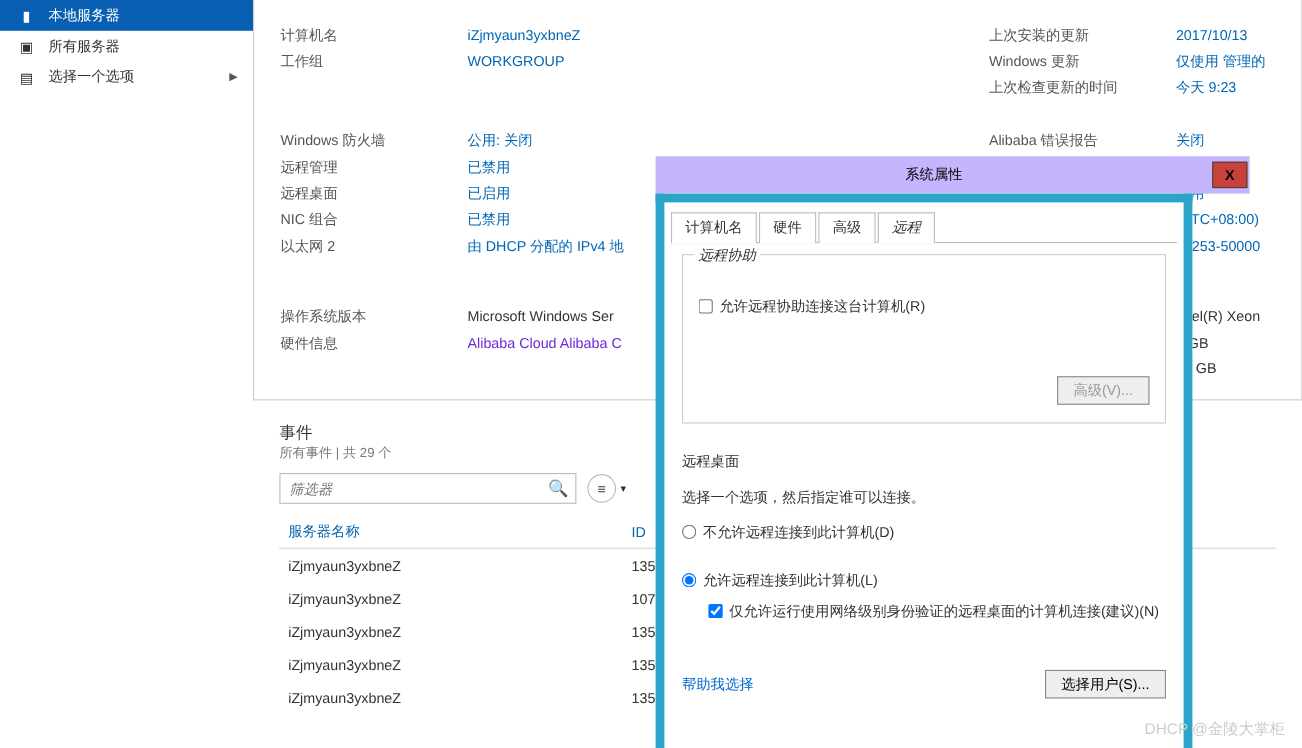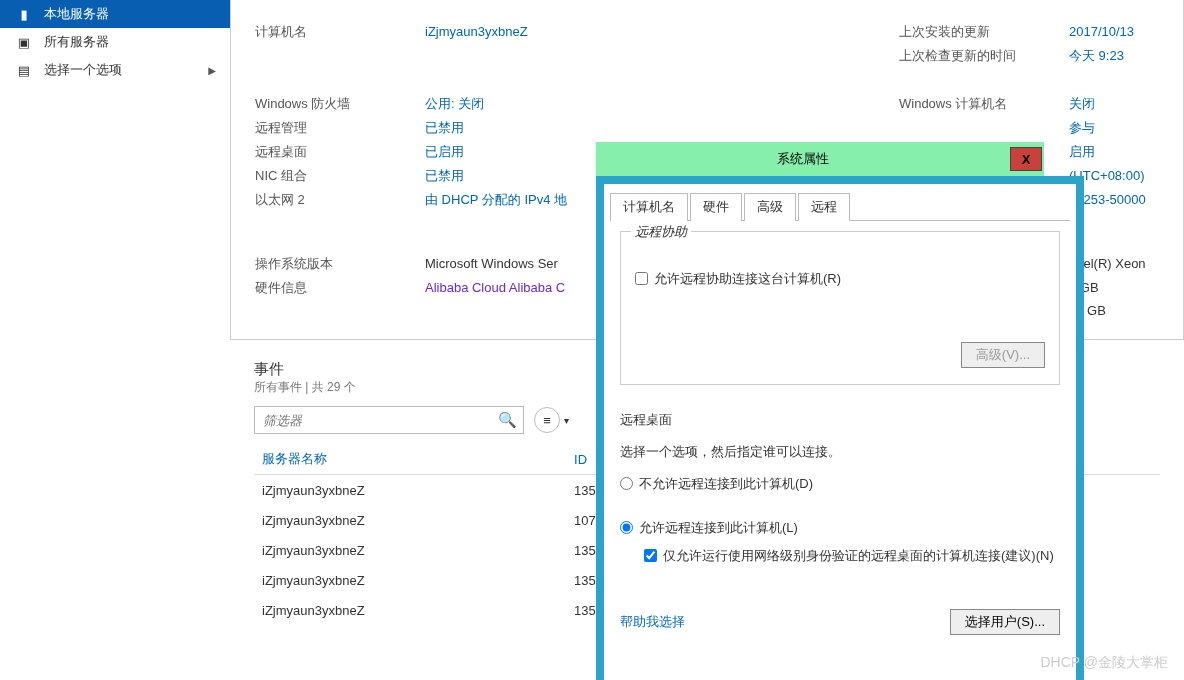--- a/index.html
+++ b/index.html
@@ -23,26 +23,26 @@
 .filterbar { display: flex; align-items: center; margin: 10px 0; }
 .filterbox { display: flex; align-items: center; border: 1px solid #bbb; width: 270px; height: 28px; padding: 0 6px; }
 .filterbox input { border: 0; flex: 1; font-style: italic; color: #701a75; outline: none; }
 .iconbtn { width: 26px; height: 26px; border: 1px solid #bbb; border-radius: 50%; display: flex; align-items: center; justify-content: center; margin-left: 10px; cursor: pointer; }
 .dropdownmark { width: 14px; margin-left: 4px; font-size: 10px; }
 .evt-table { width: 100%; border-collapse: collapse; }
 .evt-table th { text-align: left; color: #0066b3; border-bottom: 1px solid #ddd; padding: 6px 8px; font-weight: normal; }
 .evt-table td { padding: 6px 8px; color: #333; }
 
 .dialog { position: absolute; left: 596px; top: 142px; width: 488px; background: #fff; border: 8px solid #2aa4c8; border-bottom: 0; }
-.dlg-title { position: absolute; left: 596px; top: 142px; width: 448px; height: 34px; background: #86efac; color: #000; display: flex; align-items: center; }
+.dlg-title { position: absolute; left: 596px; top: 142px; width: 540px; height: 34px; background: #c4b5fd; color: #000; display: flex; align-items: center; }
 .dlg-title span { flex: 1; text-align: center; }
 .dlg-close { width: 32px; height: 24px; background: #c8413b; color: #000; font-weight: bold; display: flex; align-items: center; justify-content: center; border: 1px solid #444; cursor: pointer; margin-right: 2px; }
 .tabs { display: flex; border-bottom: 1px solid #bbb; margin: 8px 6px 0 6px; }
 .tab { padding: 4px 12px; border: 1px solid #bbb; border-bottom: none; margin-right: 2px; background: #fff; position: relative; top: 1px; cursor: pointer; }
-.tab.active { background: #fff; border-bottom: 1px solid #fff; }
+.tab.active { background: #fff; border-bottom: 1px solid #fff; font-style: italic; }
 .dlg-body { padding: 10px 16px; height: 480px; }
 .fieldset { border: 1px solid #ccc; padding: 12px 14px 16px 14px; margin-bottom: 20px; position: relative; }
 .fieldset .legend { position: absolute; top: -9px; left: 10px; background: #fff; padding: 0 4px; font-style: italic; }
 .chk, .rad { display: flex; align-items: flex-start; margin: 6px 0; }
 .chk input, .rad input { margin: 2px 6px 0 0; }
 .linkbtn { color: #0066cc; cursor: pointer; }
 .btn { border: 1px solid #888; background: #eee; padding: 3px 14px; cursor: pointer; }
 .btnrow { display: flex; justify-content: flex-end; margin-top: 12px; }
 .watermark { position: absolute; right: 16px; bottom: 8px; color: #ccc; font-size: 14px; pointer-events: none; }
 </style>
@@ -69,31 +69,37 @@
   <div class="main">
     <div class="section" style="border-top:0; margin-top:-2px; padding-top:22px;">
 
       <div class="row">
         <div class="col-lbl">计算机名</div>
         <div class="col-val">iZjmyaun3yxbneZ</div>
         <div class="col-lbl2">上次安装的更新</div>
         <div class="col-val2">2017/10/13</div>
       </div>
       <div class="row">
+        <div class="col-lbl">工作组</div>
+        <div class="col-val">WORKGROUP</div>
+        <div class="col-lbl2">Windows 更新</div>
+        <div class="col-val2">仅使用 管理的</div>
+      </div>
+      <div class="row">
         <div class="col-lbl"></div>
           <div class="col-val"></div>
         <div class="col-lbl2">上次检查更新的时间</div>
         <div class="col-val2">今天 9:23</div>
       </div>
       <div style="height:24px"></div>
 
       <div class="row">
         <div class="col-lbl">Windows 防火墙</div>
         <div class="col-val">公用: 关闭</div>
-        <div class="col-lbl2">Windows 计算机名</div>
+        <div class="col-lbl2">Alibaba 错误报告</div>
         <div class="col-val2">关闭</div>
       </div>
       <div class="row">
         <div class="col-lbl">远程管理</div>
         <div class="col-val">已禁用</div>
         <div class="col-lbl2"></div>
         <div class="col-val2">参与</div>
       </div>
       <div class="row">
         <div class="col-lbl">远程桌面</div>

